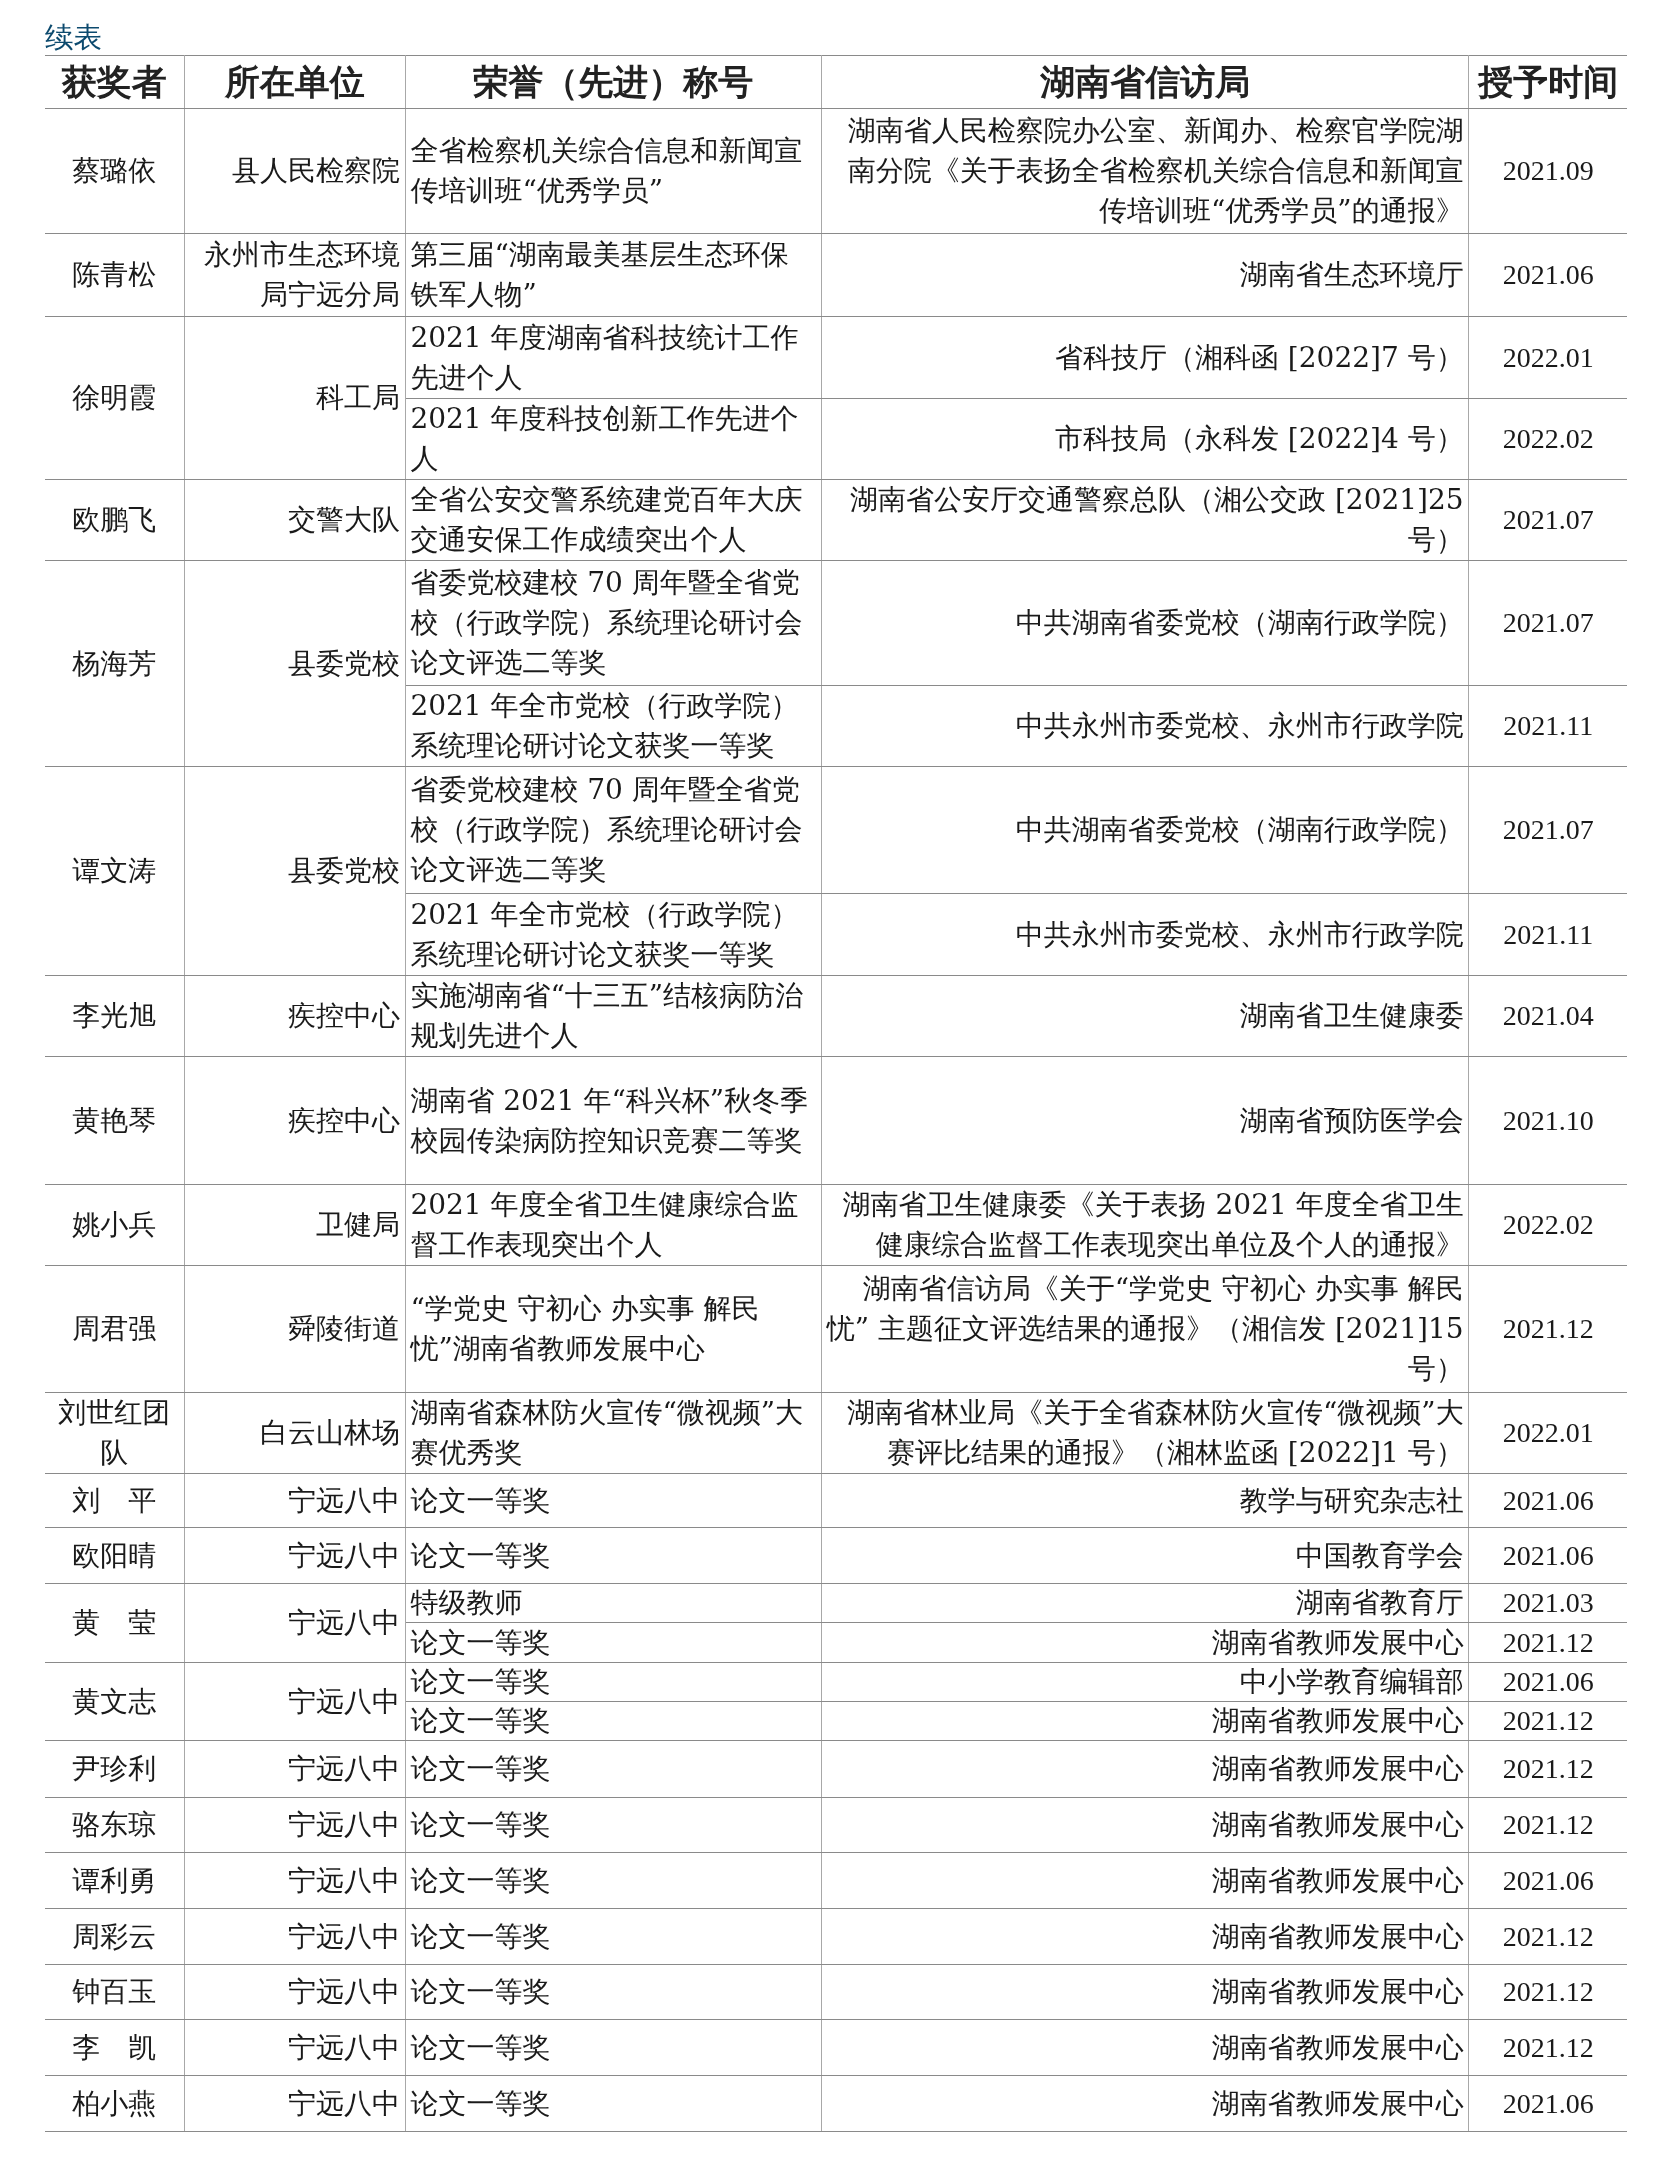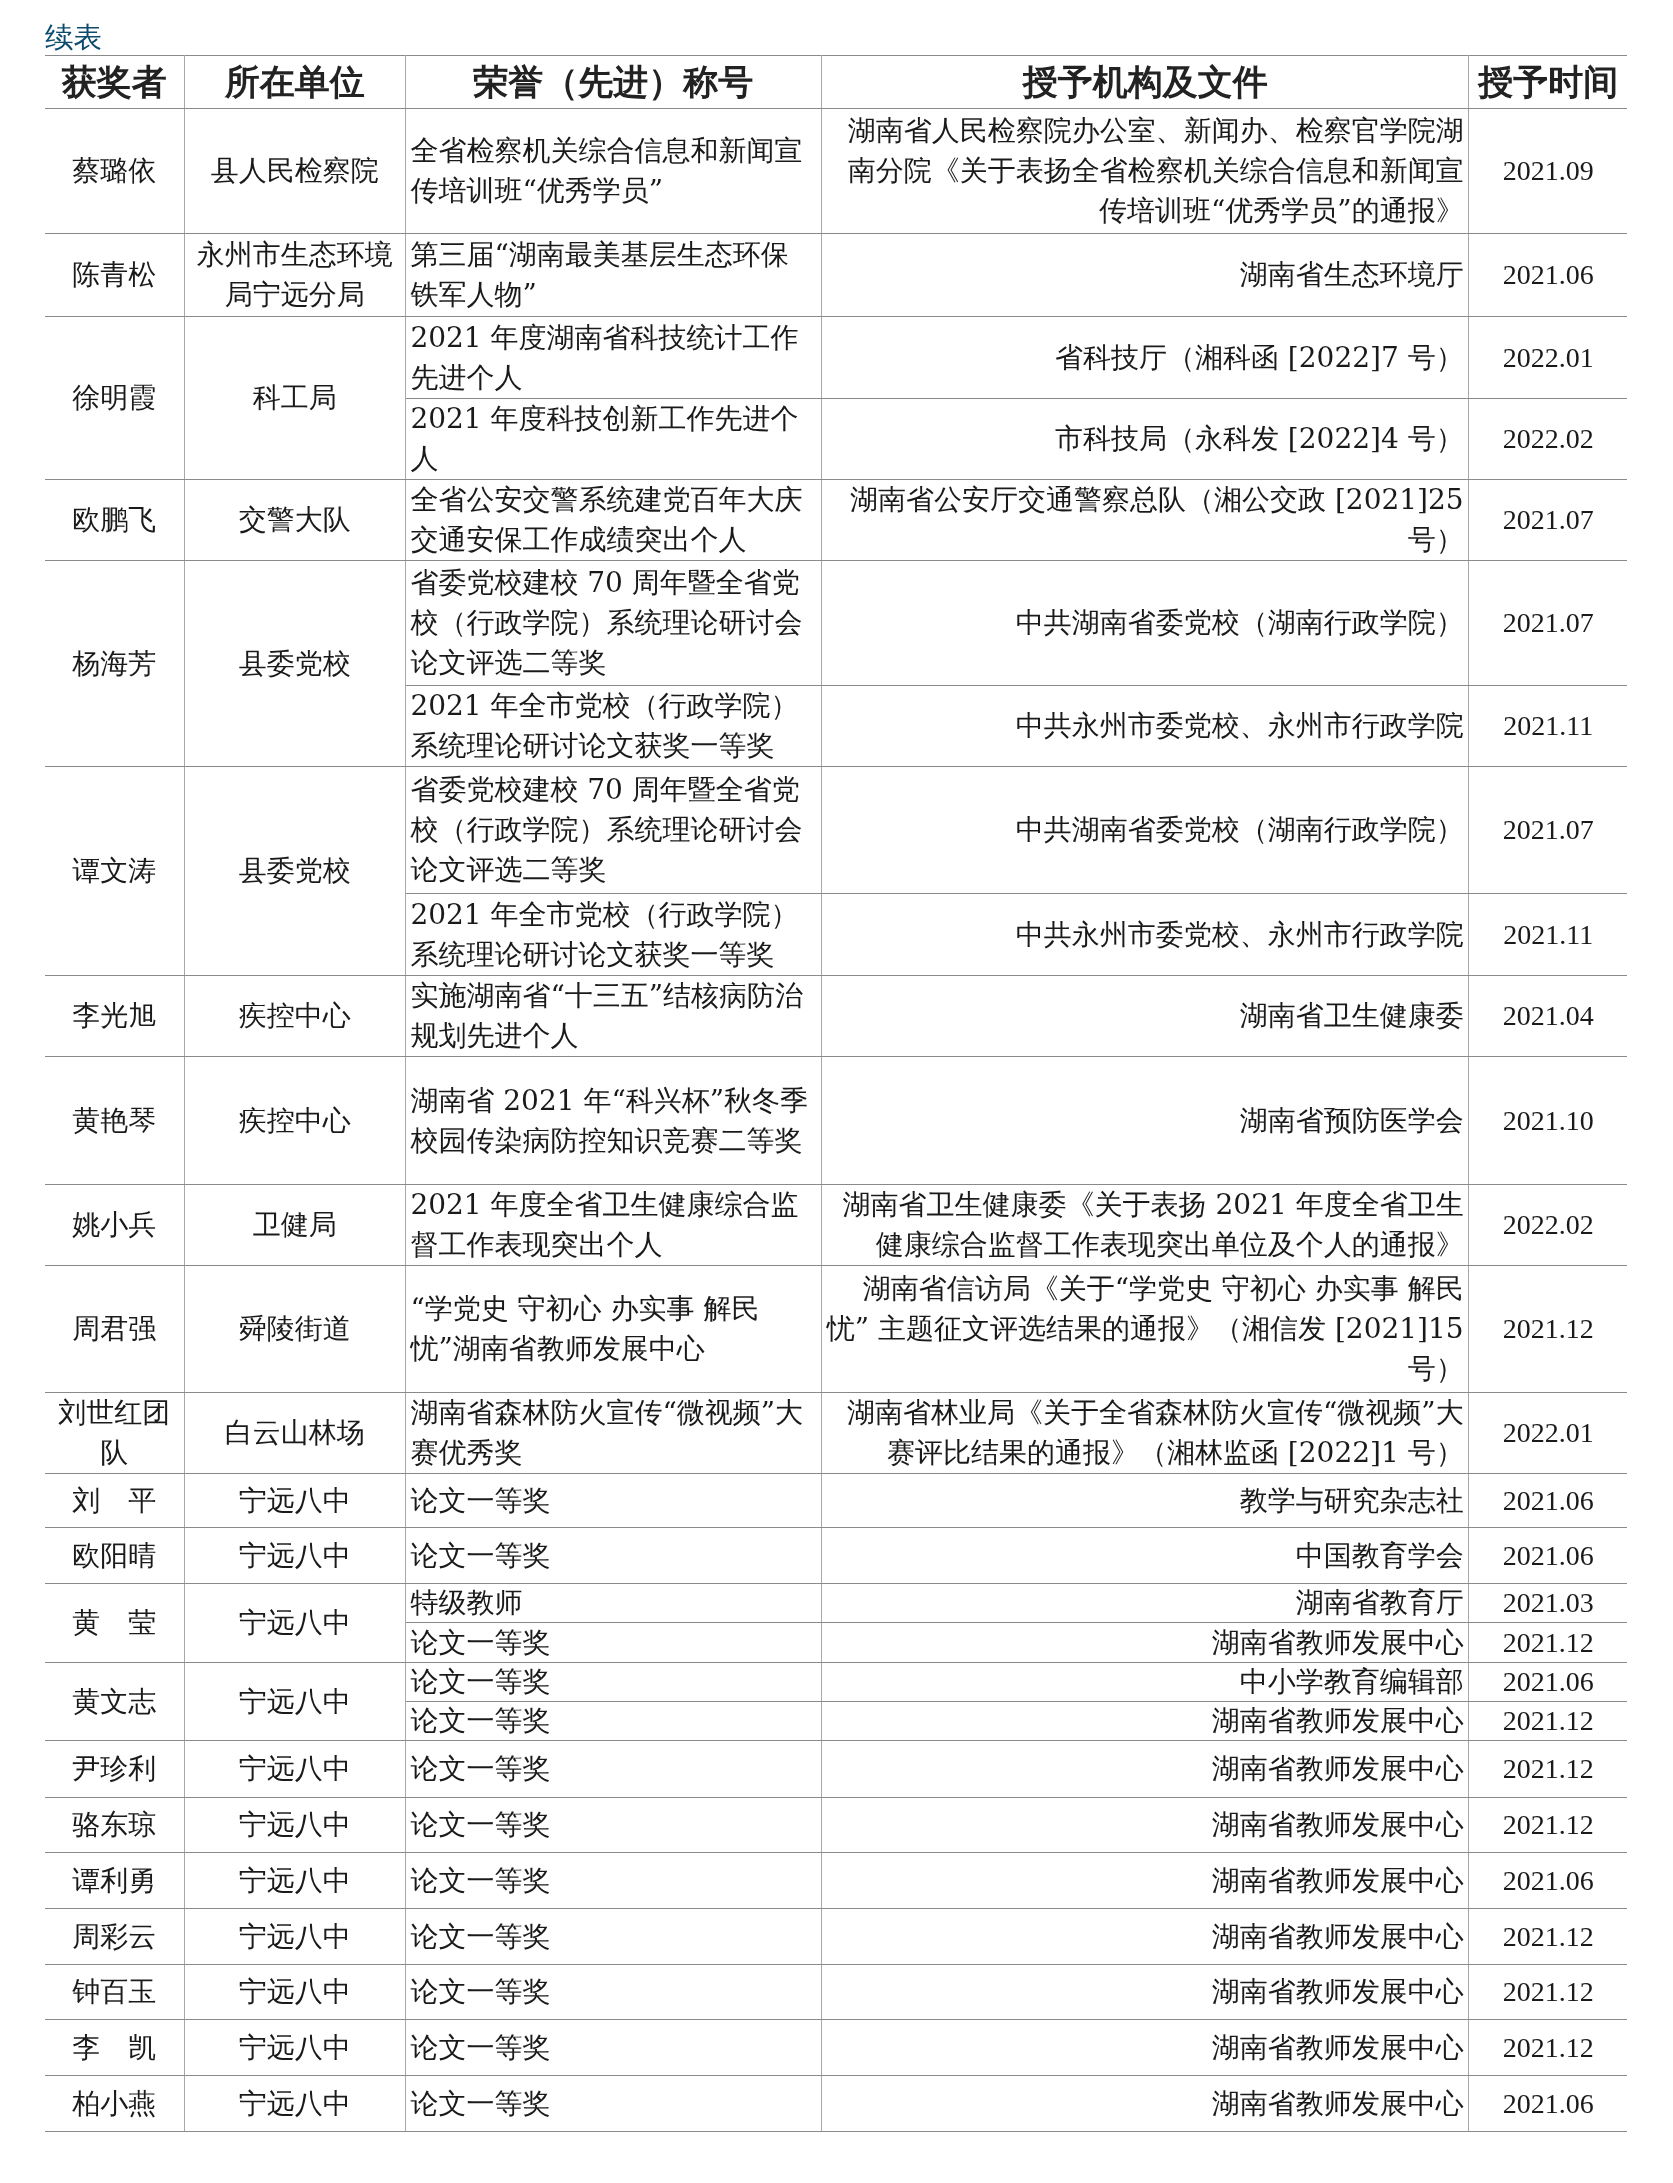--- a/index.html
+++ b/index.html
@@ -17,21 +17,21 @@
   table.awards th, table.awards td {
     border-top: 1.6px solid #8a8a8a; border-bottom: 1.6px solid #8a8a8a;
     border-left: 0.8px solid #a8a8a8; border-right: 0.8px solid #a8a8a8;
     font-size: 28px; line-height: 40px; padding: 0 4.7px; vertical-align: middle;
     font-weight: normal; word-break: break-all;
   }
   table.awards tr > *:first-child { border-left: none; }
   table.awards tr > *:last-child { border-right: none; }
   table.awards th { height: 52px; text-align: center; font-family: "DejaVu Sans", "Liberation Sans", sans-serif; font-weight: bold; font-size: 35px; color: #222; }
   td.name { text-align: center; }
-  td.unit { text-align: center; }
+  td.unit { text-align: right; }
   td.honor { text-align: left; }
   td.org { text-align: right; }
   td.date { text-align: center; font-family: "Liberation Serif", serif; font-size: 28.5px; margin-top: 20px; }
   tr.compact td { line-height: 32px; }
 </style>
 </head>
 <body>
 
 <div class="caption">续表</div>
 <div class="topline"></div>
@@ -42,21 +42,21 @@
       <col class="c2">
       <col class="c3">
       <col class="c4">
       <col class="c5">
   </colgroup>
   <thead>
     <tr>
       <th>获奖者</th>
       <th>所在单位</th>
       <th>荣誉（先进）称号</th>
-      <th>授予机构及文件</th>
+      <th>湖南省信访局</th>
       <th>授予时间</th>
     </tr>
   </thead>
   <tbody id="awards-body">
       <tr style="height: 125px;">
         <td class="name" rowspan="1">蔡璐依</td>
         <td class="unit" rowspan="1">县人民检察院</td>
         <td class="honor">全省检察机关综合信息和新闻宣传培训班“优秀学员”</td>
         <td class="org">湖南省人民检察院办公室、新闻办、检察官学院湖南分院《关于表扬全省检察机关综合信息和新闻宣传培训班“优秀学员”的通报》</td>
         <td class="date">2021.09</td>

